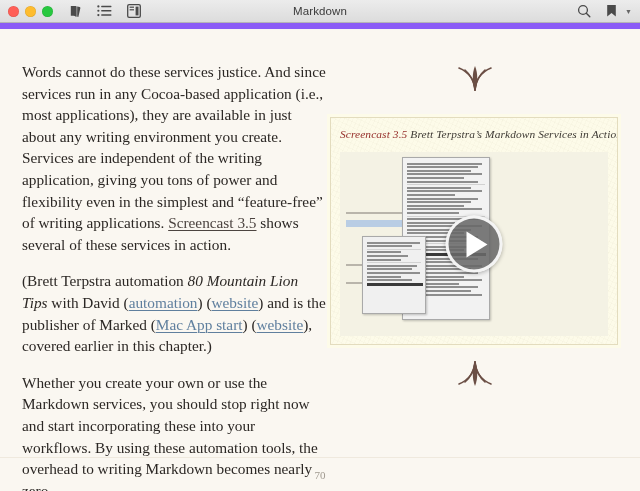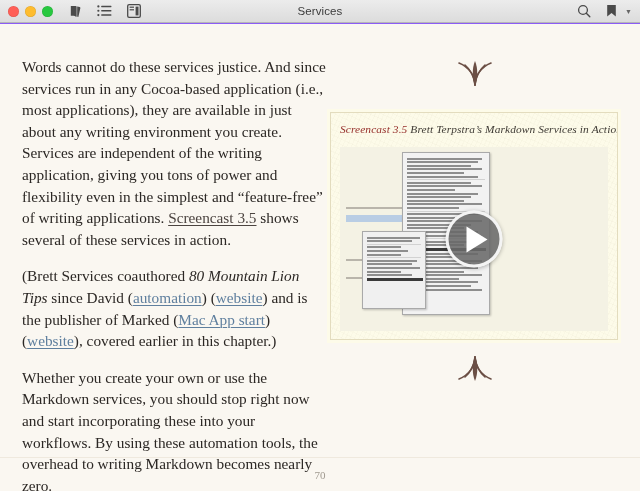--- a/index.html
+++ b/index.html
@@ -53,21 +53,21 @@
     margin-left:auto; display:flex; align-items:center; gap:11px;
     position:relative; z-index:2;
   }
   .chev { font-size:7px; color:#666; margin-left:-6px; }
 
   
   .page {
     flex:1 1 auto;
     position:relative;
     background:#faf7f1;
-    border-top:1px solid #8b5cf6;
+    border-top:6px solid #8b5cf6;
   }
 
   .content {
     position:absolute;
     left:0; right:0; top:0; bottom:34px;
     padding:32px 22px 0 22px;
   }
 
   .text-col {
     width:305px;
@@ -241,21 +241,21 @@
       <span class="tb-btn">
         <svg width="14" height="14" viewBox="0 0 14 14">
           <rect x=".7" y=".7" width="12.6" height="12.6" rx="1.4" fill="none" stroke="#4a4a4a" stroke-width="1.3"></rect>
           <rect x="8.6" y="2.6" width="2.9" height="8.8" fill="#4a4a4a"></rect>
           <rect x="2.6" y="2.6" width="4.4" height="1.2" fill="#4a4a4a"></rect>
           <rect x="2.6" y="5.2" width="4.4" height="1.2" fill="#4a4a4a"></rect>
         </svg>
       </span>
     </div>
 
-    <div class="win-title">Services</div>
+    <div class="win-title">Markdown</div>
 
     <div class="tb-right">
       <span class="tb-btn">
         <svg width="14" height="14" viewBox="0 0 14 14">
           <circle cx="6" cy="6" r="4.4" fill="none" stroke="#4a4a4a" stroke-width="1.3"></circle>
           <line x1="9.3" y1="9.3" x2="12.8" y2="12.8" stroke="#4a4a4a" stroke-width="1.4" stroke-linecap="round"></line>
         </svg>
       </span>
       <span class="tb-btn">
         <svg width="11" height="14" viewBox="0 0 11 14">
@@ -266,21 +266,21 @@
     </div>
   </div>
 
   <div class="page">
 
     <div class="content">
 
       <div class="text-col">
         <p><span>Words cannot do these services justice. And since services run in any Cocoa-based application (i.e., most applications), they are available in just about any writing environment you create. Services are independent of the writing application, giving you tons of power and flexibility even in the simplest and “feature-free” of writing applications. </span><a href="#" class="lnk-dark">Screencast 3.5</a><span> shows several of these services in action.</span></p>
 
-        <p><span>(Brett Services coauthored </span><i>80 Mountain Lion Tips</i><span> since David (</span><a href="#" class="lnk">automation</a><span>) (</span><a href="#" class="lnk">website</a><span>) and is the publisher of Marked (</span><a href="#" class="lnk">Mac App start</a><span>) (</span><a href="#" class="lnk">website</a><span>), covered earlier in this chapter.)</span></p>
+        <p><span>(Brett Terpstra automation </span><i>80 Mountain Lion Tips</i><span> with David (</span><a href="#" class="lnk">automation</a><span>) (</span><a href="#" class="lnk">website</a><span>) and is the publisher of Marked (</span><a href="#" class="lnk">Mac App start</a><span>) (</span><a href="#" class="lnk">website</a><span>), covered earlier in this chapter.)</span></p>
 
         <p>Whether you create your own or use the Markdown services, you should stop right now and start incorporating these into your workflows. By using these automation tools, the overhead to writing Markdown becomes nearly zero.</p>
       </div>
 
       <div class="fig-col">
 
         <svg class="ornament orn-top" width="52" height="32" viewBox="0 0 52 32">
           <g fill="none" stroke="#6b4f45" stroke-width="1.6" stroke-linecap="round">
             <path d="M26 29 C26 20 20 11 10 7"></path>
             <path d="M26 29 C26 20 32 11 42 7"></path>

